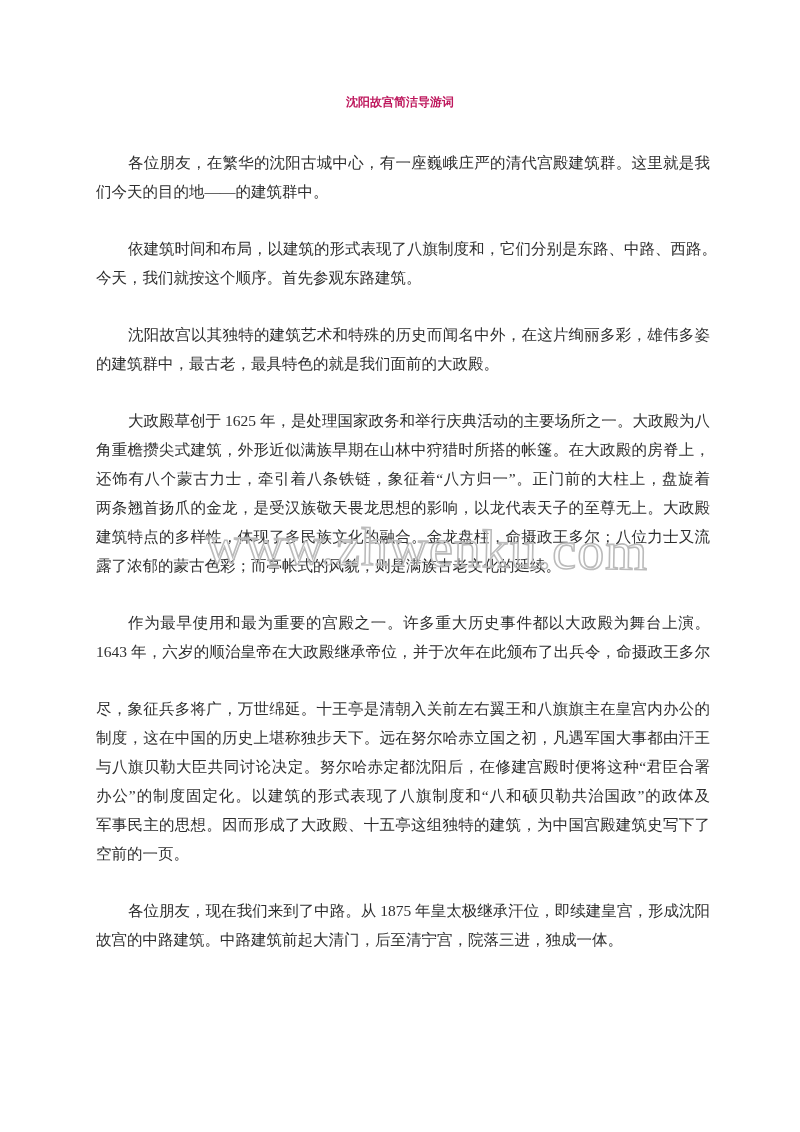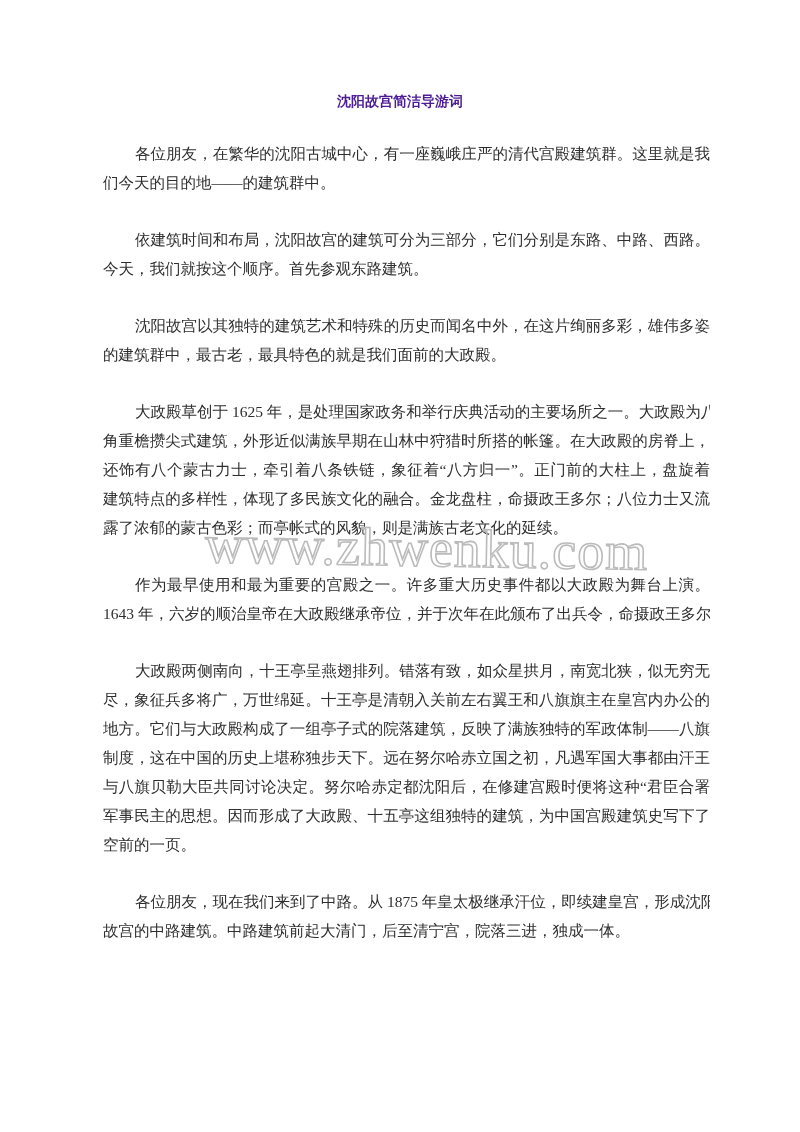--- a/index.html
+++ b/index.html
@@ -13,28 +13,28 @@
     font-family: "Liberation Serif", "DejaVu Serif", serif;
     color: #2e2e2e;
   }
   .content {
     position: absolute;
     left: 90px;
     top: 90px;
     width: 620px;
   }
   .title {
-    font-size: 14px;
+    font-size: 12px;
     font-weight: 700;
-    color: #4c1d95;
+    color: #be185d;
     text-align: center;
     line-height: 24px;
-    margin: 0 0 25px 0;
+    margin: 0 0 34px 0;
   }
-  .para { margin: 0 0 28px 13px; }
+  .para { margin: 0 0 28px 6px; }
   .line {
     height: 29px;
     line-height: 29px;
     font-size: 15.5px;
     text-align: justify;
     text-align-last: justify;
     overflow: hidden;
     white-space: nowrap;
   }
   .line.first { padding-left: 32px; }
@@ -59,44 +59,44 @@
 
 <div class="page">
   <div class="content">
     <h1 class="title">沈阳故宫简洁导游词</h1>
     <div>
         <div class="para">
           <div class="line first">各位朋友，在繁华的沈阳古城中心，有一座巍峨庄严的清代宫殿建筑群。这里就是我</div>
           <div class="line last">们今天的目的地——的建筑群中。</div>
         </div>
         <div class="para">
-          <div class="line first">依建筑时间和布局，沈阳故宫的建筑可分为三部分，它们分别是东路、中路、西路。</div>
+          <div class="line first">依建筑时间和布局，以建筑的形式表现了八旗制度和，它们分别是东路、中路、西路。</div>
           <div class="line last">今天，我们就按这个顺序。首先参观东路建筑。</div>
         </div>
         <div class="para">
           <div class="line first">沈阳故宫以其独特的建筑艺术和特殊的历史而闻名中外，在这片绚丽多彩，雄伟多姿</div>
           <div class="line last">的建筑群中，最古老，最具特色的就是我们面前的大政殿。</div>
         </div>
         <div class="para">
           <div class="line first">大政殿草创于 1625 年，是处理国家政务和举行庆典活动的主要场所之一。大政殿为八</div>
           <div class="line">角重檐攒尖式建筑，外形近似满族早期在山林中狩猎时所搭的帐篷。在大政殿的房脊上，</div>
           <div class="line">还饰有八个蒙古力士，牵引着八条铁链，象征着“八方归一”。正门前的大柱上，盘旋着</div>
+          <div class="line">两条翘首扬爪的金龙，是受汉族敬天畏龙思想的影响，以龙代表天子的至尊无上。大政殿</div>
           <div class="line">建筑特点的多样性，体现了多民族文化的融合。金龙盘柱，命摄政王多尔；八位力士又流</div>
           <div class="line last">露了浓郁的蒙古色彩；而亭帐式的风貌，则是满族古老文化的延续。</div>
         </div>
         <div class="para">
           <div class="line first">作为最早使用和最为重要的宫殿之一。许多重大历史事件都以大政殿为舞台上演。</div>
           <div class="line">1643 年，六岁的顺治皇帝在大政殿继承帝位，并于次年在此颁布了出兵令，命摄政王多尔</div>
         </div>
         <div class="para">
-          <div class="line first">大政殿两侧南向，十王亭呈燕翅排列。错落有致，如众星拱月，南宽北狭，似无穷无</div>
           <div class="line">尽，象征兵多将广，万世绵延。十王亭是清朝入关前左右翼王和八旗旗主在皇宫内办公的</div>
-          <div class="line">地方。它们与大政殿构成了一组亭子式的院落建筑，反映了满族独特的军政体制——八旗</div>
           <div class="line">制度，这在中国的历史上堪称独步天下。远在努尔哈赤立国之初，凡遇军国大事都由汗王</div>
           <div class="line">与八旗贝勒大臣共同讨论决定。努尔哈赤定都沈阳后，在修建宫殿时便将这种“君臣合署</div>
+          <div class="line">办公”的制度固定化。以建筑的形式表现了八旗制度和“八和硕贝勒共治国政”的政体及</div>
           <div class="line">军事民主的思想。因而形成了大政殿、十五亭这组独特的建筑，为中国宫殿建筑史写下了</div>
           <div class="line last">空前的一页。</div>
         </div>
         <div class="para">
           <div class="line first">各位朋友，现在我们来到了中路。从 1875 年皇太极继承汗位，即续建皇宫，形成沈阳</div>
           <div class="line last">故宫的中路建筑。中路建筑前起大清门，后至清宁宫，院落三进，独成一体。</div>
         </div>
       </div>
   </div>
   <div class="watermark" style="-webkit-text-stroke: 1.6px rgb(187, 187, 187);">www.zhwenku.com</div>

